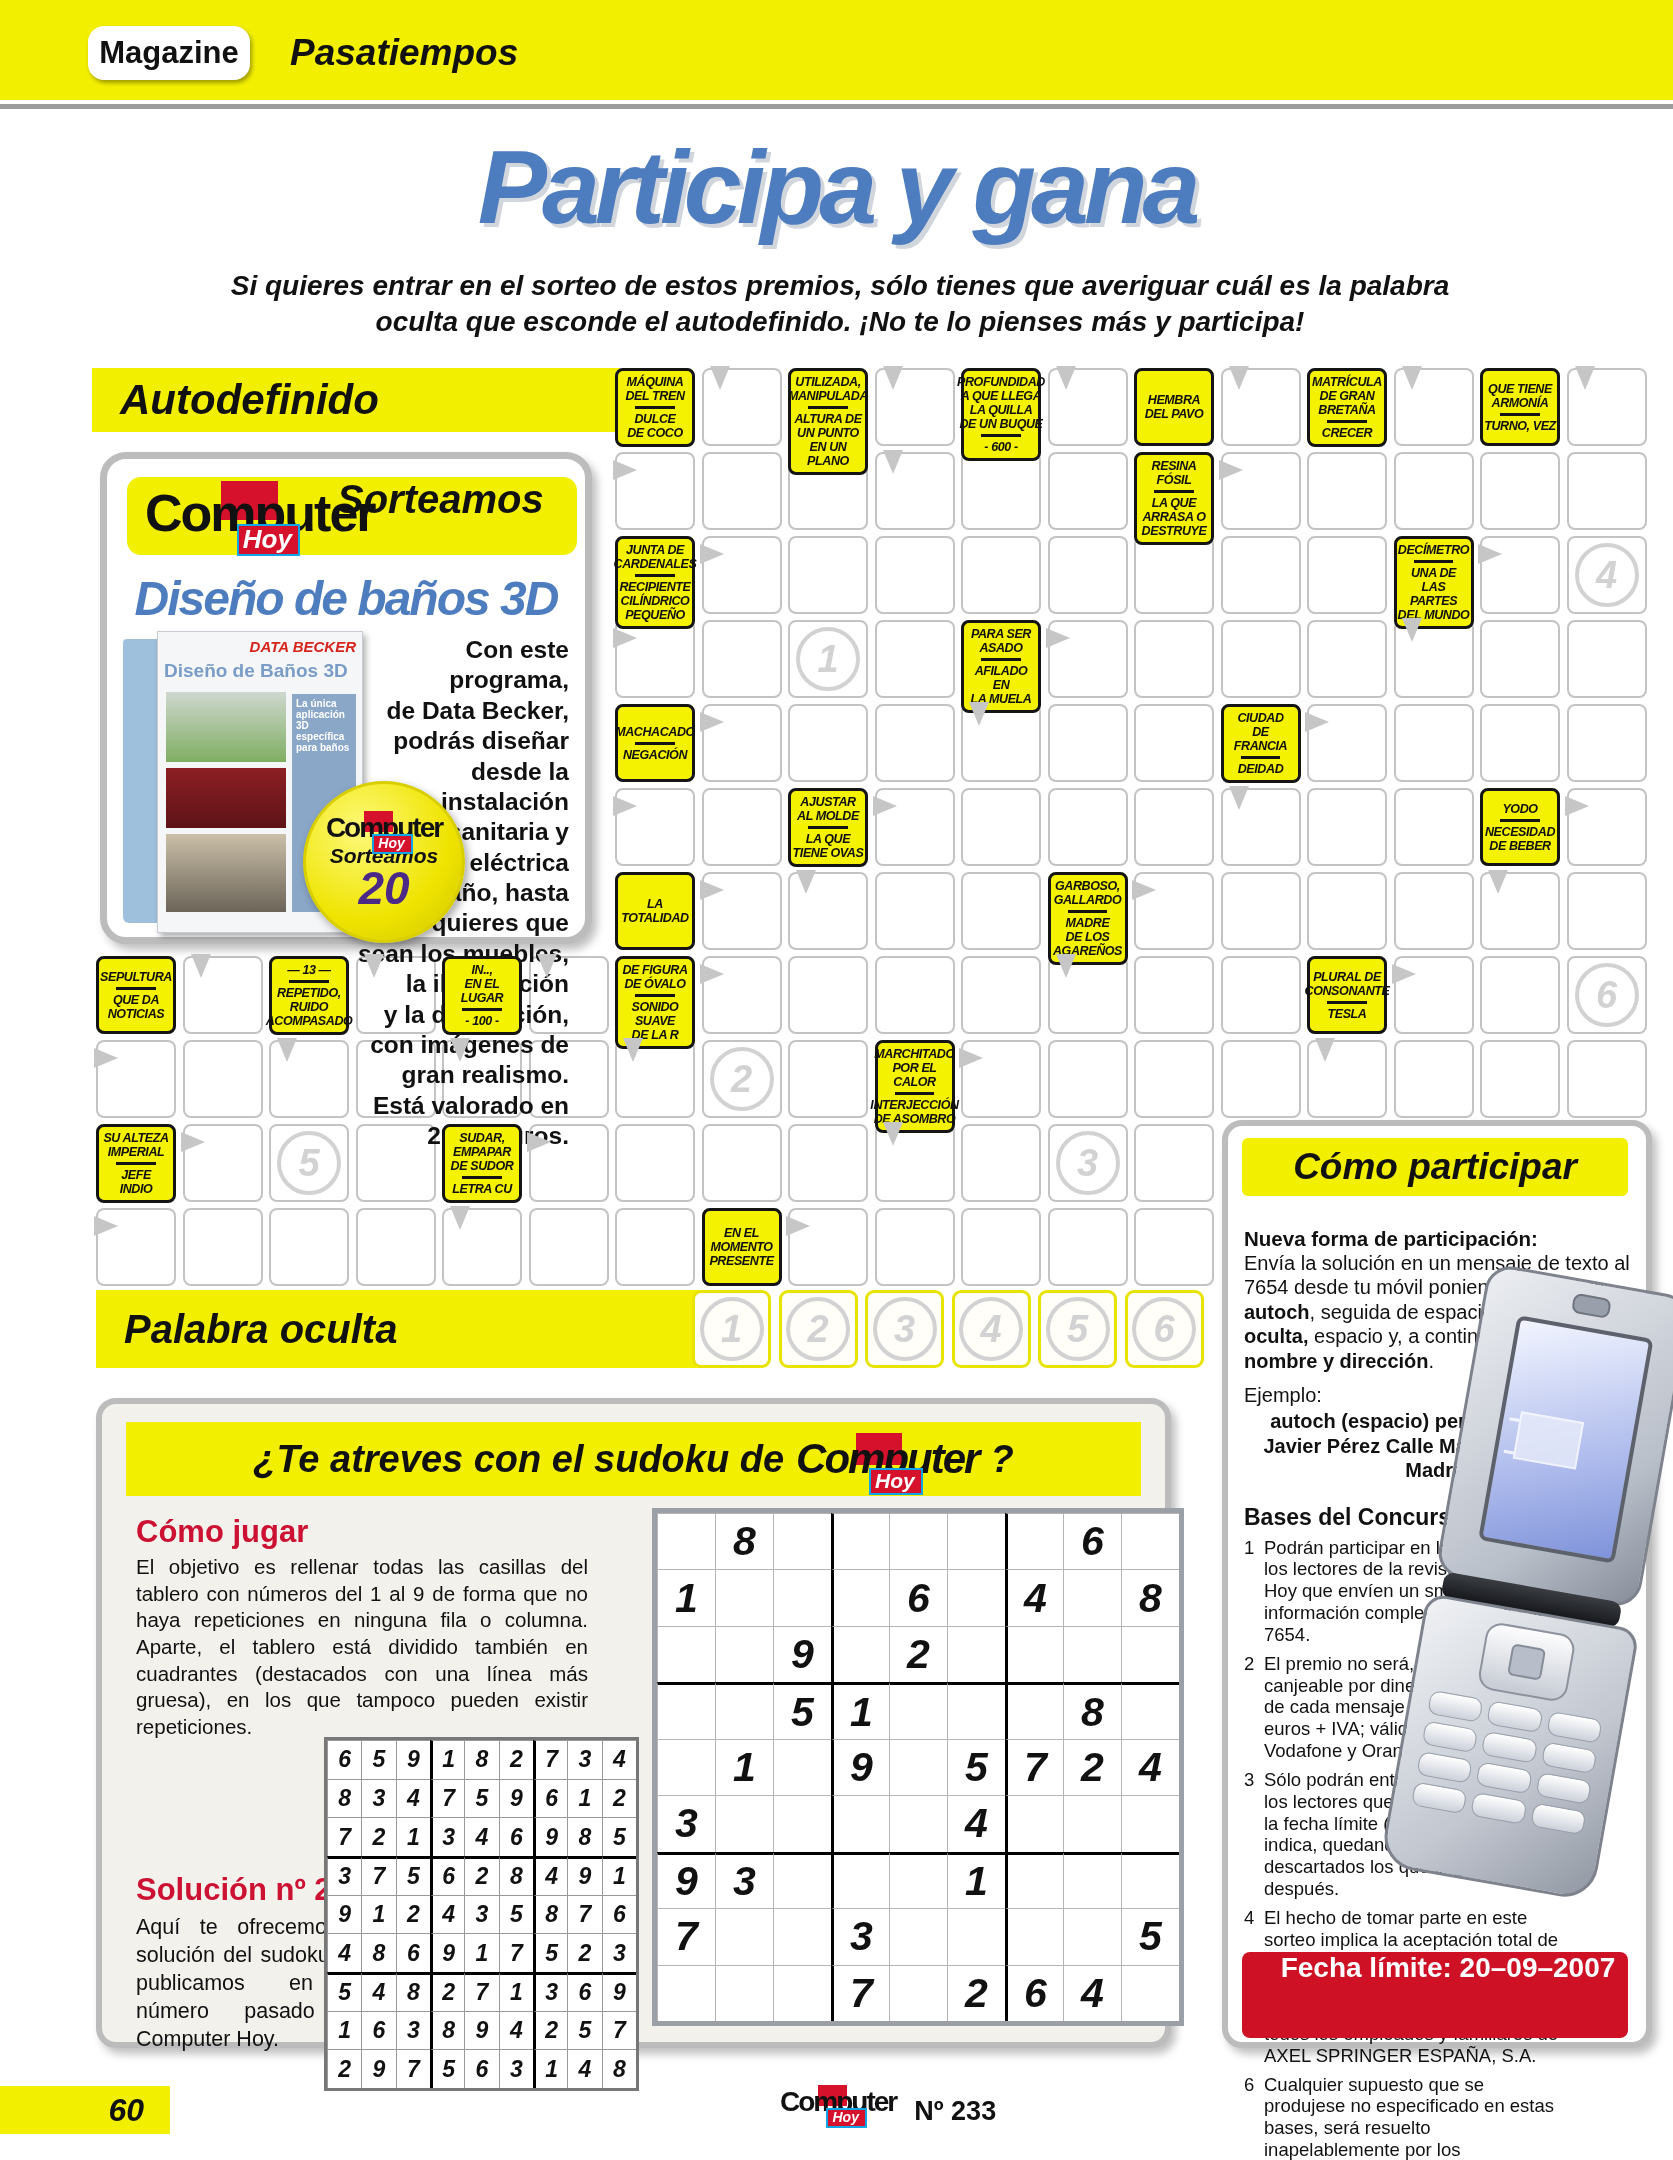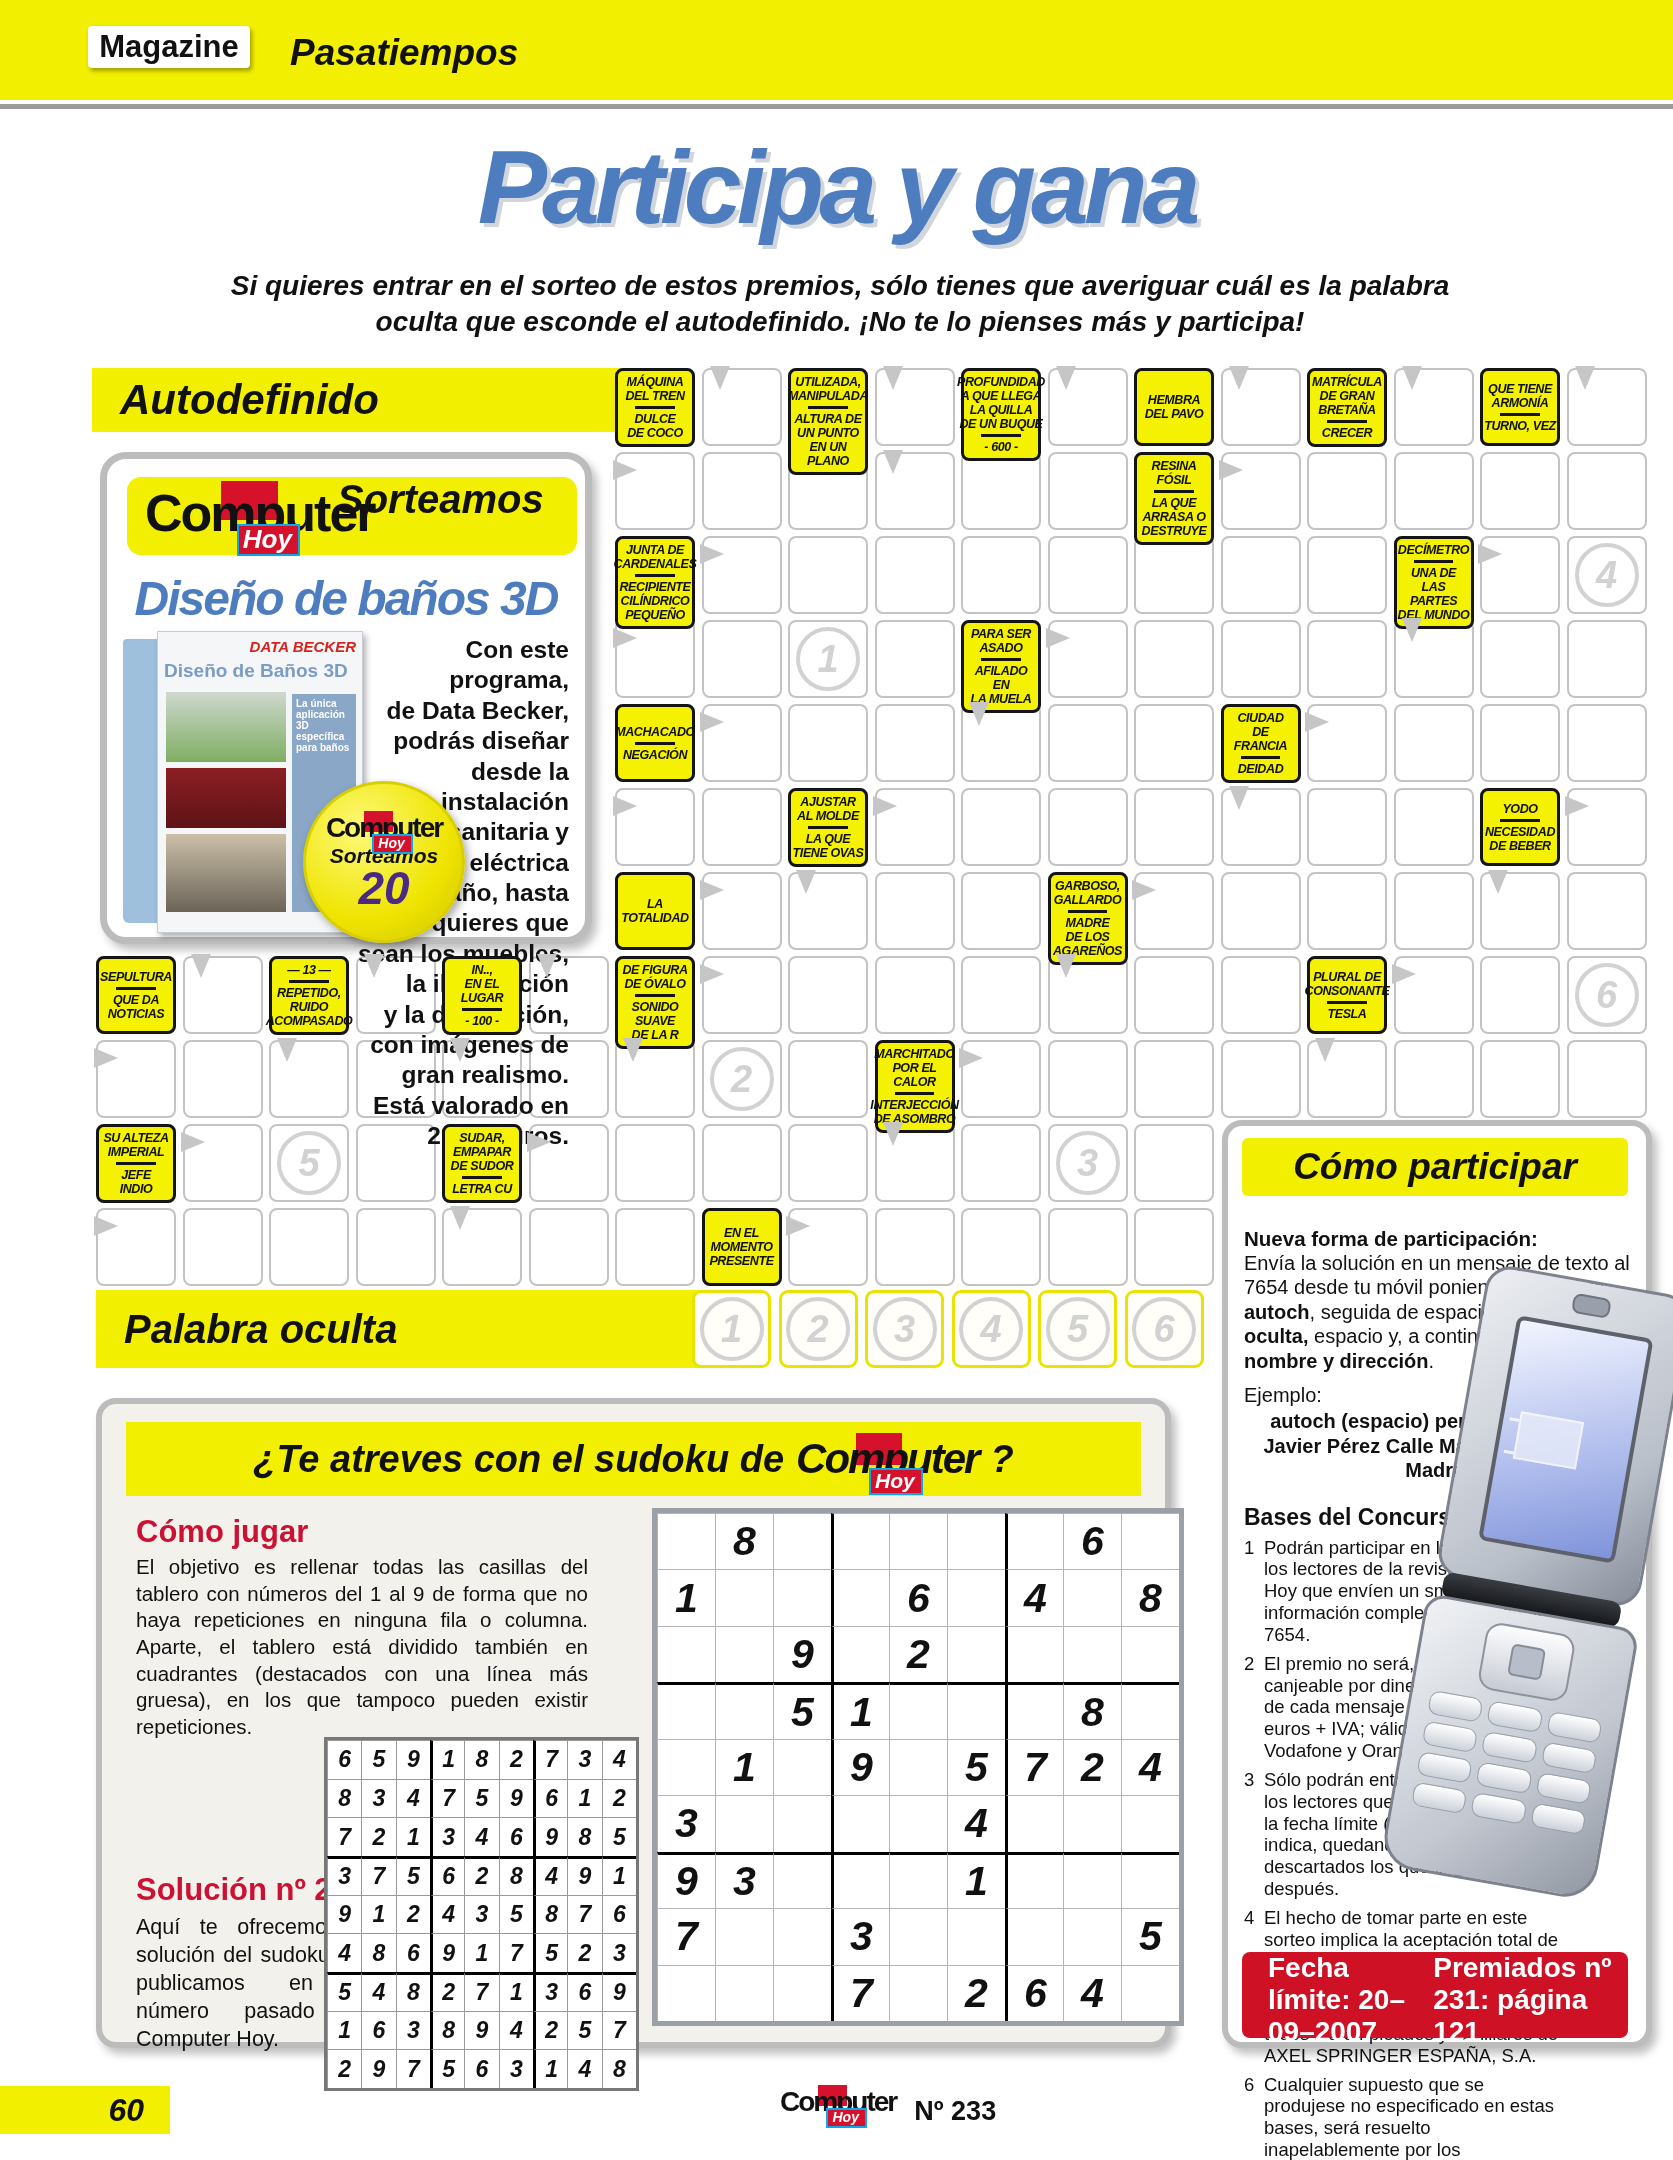--- a/index.html
+++ b/index.html
@@ -1,21 +1,21 @@
 <!DOCTYPE html>
 <html><head>
 <meta charset="utf-8">
 <style>
   html,body{margin:0;padding:0;}
   body{width:1673px;height:2160px;position:relative;background:#fff;
        font-family:"Liberation Sans",sans-serif;overflow:hidden;color:#111;}
   .abs{position:absolute;}
   
   .topbar{position:absolute;left:0;top:0;width:1673px;height:100px;background:#f3ef00;}
-  .badge{position:absolute;left:88px;top:26px;width:162px;height:42px;background:#fff;border-radius:4px;
+  .badge{position:absolute;left:88px;top:26px;width:162px;height:54px;background:#fff;border-radius:16px;
          box-shadow:2px 3px 4px rgba(0,0,0,.35);display:flex;align-items:center;justify-content:center;
          font-size:31px;font-weight:800;}
   .section-label{position:absolute;left:290px;top:32px;font-size:37px;font-weight:800;font-style:italic;}
   .hairline{position:absolute;left:0;top:104px;width:1673px;height:5px;background:#9b9b9b;}
   
   .page-title{position:absolute;left:0;top:128px;width:1673px;text-align:center;
       font-size:104px;font-weight:800;font-style:italic;letter-spacing:-5px;color:#4e7dbf;
       text-shadow:4px 4px 0 rgba(70,90,120,.25);}
   .page-subtitle{position:absolute;left:110px;top:268px;width:1460px;text-align:center;
       font-size:28px;font-weight:800;font-style:italic;line-height:1.28;}
@@ -581,21 +581,20 @@
           <div class="key"></div>
           <div class="key"></div>
           <div class="key"></div>
           <div class="key"></div>
           <div class="key"></div>
         </div>
     </div>
   </div>
   <div class="deadline">
     <div>Fecha límite: 20–09–2007</div>
-    <div>Premiados nº 231: página 121</div>
   </div>
 </div>
 
 <div class="graybox" id="sudokubox">
   <div class="sud-bar">
     <span>¿Te atreves con el sudoku de</span>
     <span class="chlogo chlogo--mid"><span class="cword">Computer</span><span class="hoy">Hoy</span></span>
     <span>?</span>
   </div>
   <div class="red-head how-title">Cómo jugar</div>

